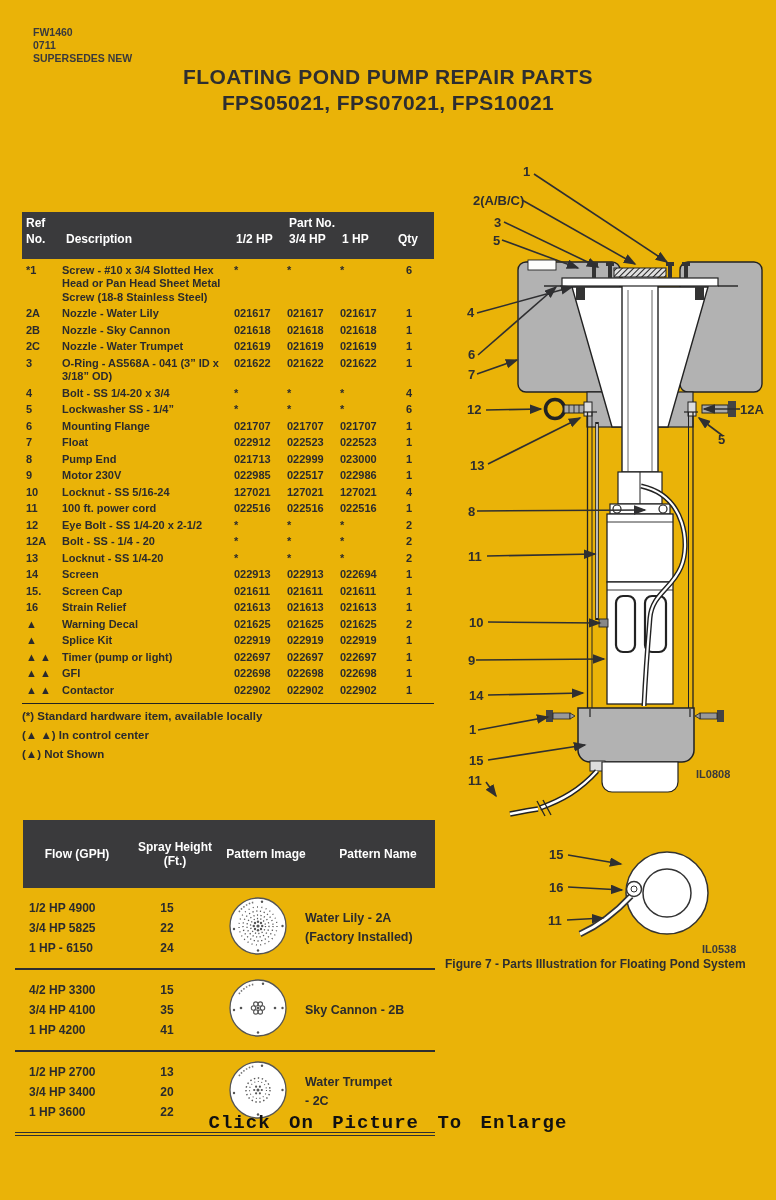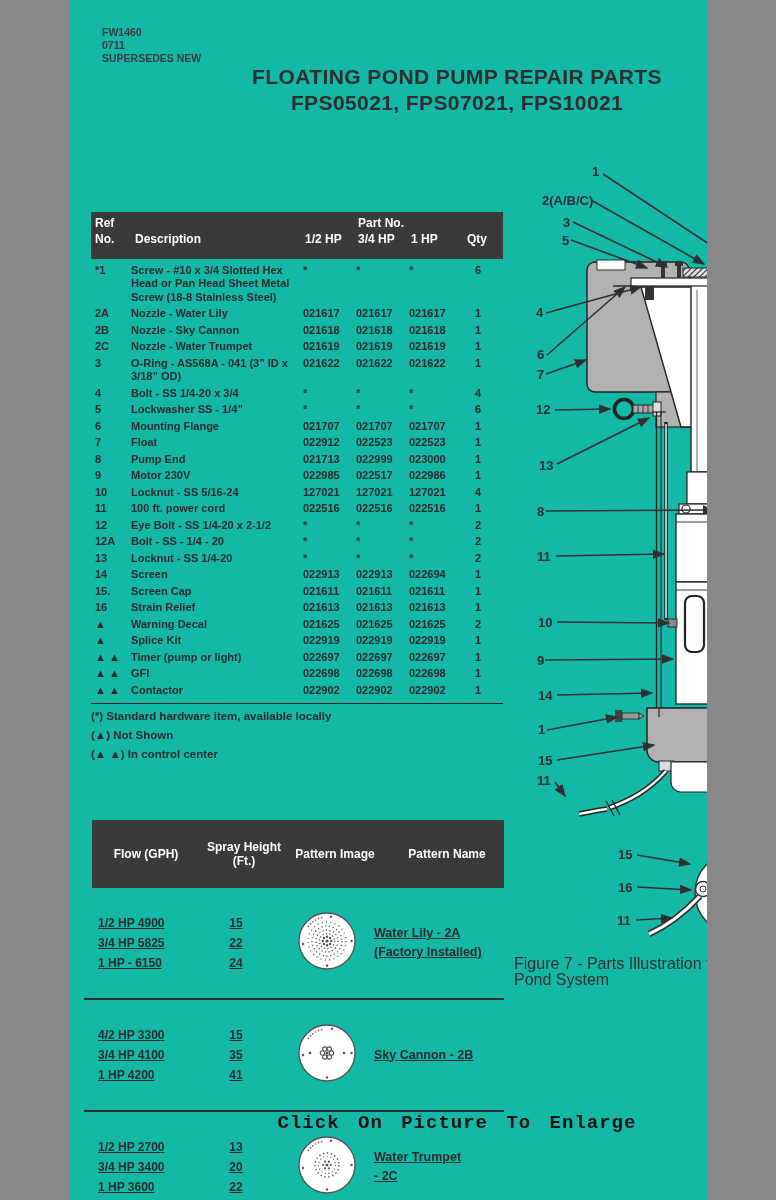--- a/index.html
+++ b/index.html
@@ -1,16 +1,16 @@
 <!DOCTYPE html>
 <html><head>
 <meta charset="utf-8">
 <style>
   html,body{margin:0;padding:0;background:#888;}
-  .page{position:relative;width:638px;height:1200px;background:#14b8a6;margin:0 auto;
+  .page{position:relative;width:776px;height:1200px;background:#eab308;margin:0 auto;
         font-family:"Liberation Sans",sans-serif;color:#2b2b2d;overflow:hidden;}
   
   .doc-code{position:absolute;left:33px;top:26px;font-size:10.5px;font-weight:bold;color:#3a3a3c;line-height:13px;}
   .title{position:absolute;left:0;top:64px;width:776px;text-align:center;font-weight:bold;
          font-size:21px;color:#2e2e30;letter-spacing:.4px;line-height:26px;}
   
   .parts{position:absolute;left:22px;top:212px;width:412px;font-weight:bold;}
   .phead{display:grid;grid-template-columns:40px 170px 53px 53px 56px 40px;
          background:#3a3a3c;color:#fff;font-size:12px;line-height:16px;padding:3px 0 12px 0;}
   .phead .cell{padding-left:4px;}
@@ -20,32 +20,32 @@
   .prow .c-ref{padding-left:4px;}
   .prow .c-desc{padding-right:6px;}
   .prow .c-part{padding-left:2px;}
   .prow .c-qty{padding-left:12px;}
   .pfoot{border-top:1.6px solid #222;margin-top:4px;padding-top:6px;font-size:11.5px;}
   .fnote{margin-bottom:7px;}
   
   .spray{position:absolute;left:15px;top:820px;width:420px;font-weight:bold;}
   .shead{display:grid;grid-template-columns:108px 88px 94px 130px;background:#3a3a3c;color:#fff;
          font-size:12px;line-height:14px;min-height:40px;align-items:center;text-align:center;padding:14px 0;margin-left:8px;}
-  .sgroup{display:grid;grid-template-columns:108px 88px 94px 130px;padding:22px 0;align-items:center;text-decoration:underline;}
+  .sgroup{display:grid;grid-template-columns:108px 88px 94px 130px;padding:7px 0;align-items:center;}
   .sgroup + .sgroup{border-top:2px solid #2e2e30;}
   #spray-groups{border-bottom:4px double #2e2e30;}
   .s-flow{font-size:12px;line-height:20px;padding-left:14px;white-space:nowrap;}
   .s-height{font-size:12px;line-height:20px;text-align:center;}
   .s-img{text-align:center;}
   .s-name{font-size:12.5px;line-height:19px;text-align:left;}
   
   .diagram{position:absolute;left:440px;top:150px;width:336px;height:880px;}
   .callout{position:absolute;font-size:13px;font-weight:bold;color:#2e2e30;white-space:nowrap;}
   .callout.il{font-size:11px;color:#3a3a3c;}
-  .fig-caption{position:absolute;left:5px;top:806px;width:312px;font-size:16px;font-weight:normal;
+  .fig-caption{position:absolute;left:5px;top:806px;width:312px;font-size:12px;font-weight:bold;
                color:#2e2e30;line-height:16px;}
   
   .footer{position:absolute;left:0;top:1112px;width:776px;text-align:center;
           font-family:"Liberation Mono","DejaVu Sans Mono",monospace;font-weight:bold;
           font-size:19px;letter-spacing:1px;word-spacing:6px;color:#111;}
 </style>
 </head>
 <body>
 
 <div class="page">
@@ -263,22 +263,22 @@
           <div class="c-ref">▲ ▲</div>
           <div class="c-desc">Contactor</div>
           <div class="c-part">022902</div>
           <div class="c-part">022902</div>
           <div class="c-part">022902</div>
           <div class="c-qty">1</div>
         </div>
       </div>
     <div id="parts-footnotes" class="pfoot">
         <div class="fnote">(*)    Standard hardware item, available locally</div>
+        <div class="fnote">(▲ ▲) In control center</div>
         <div class="fnote">(▲)    Not Shown</div>
-        <div class="fnote">(▲ ▲) In control center</div>
       </div>
   </div>
 
   <div class="diagram" id="diagram">
     <svg width="336" height="880" viewBox="0 0 336 880">
       <defs>
         <marker id="arr" markerWidth="9" markerHeight="8" refX="7" refY="3" orient="auto">
           <path d="M0,0 L8,3 L0,6 z" fill="#2f2f31"></path>
         </marker>
         <pattern id="hatch" width="4" height="4" patternUnits="userSpaceOnUse" patternTransform="rotate(45)">

